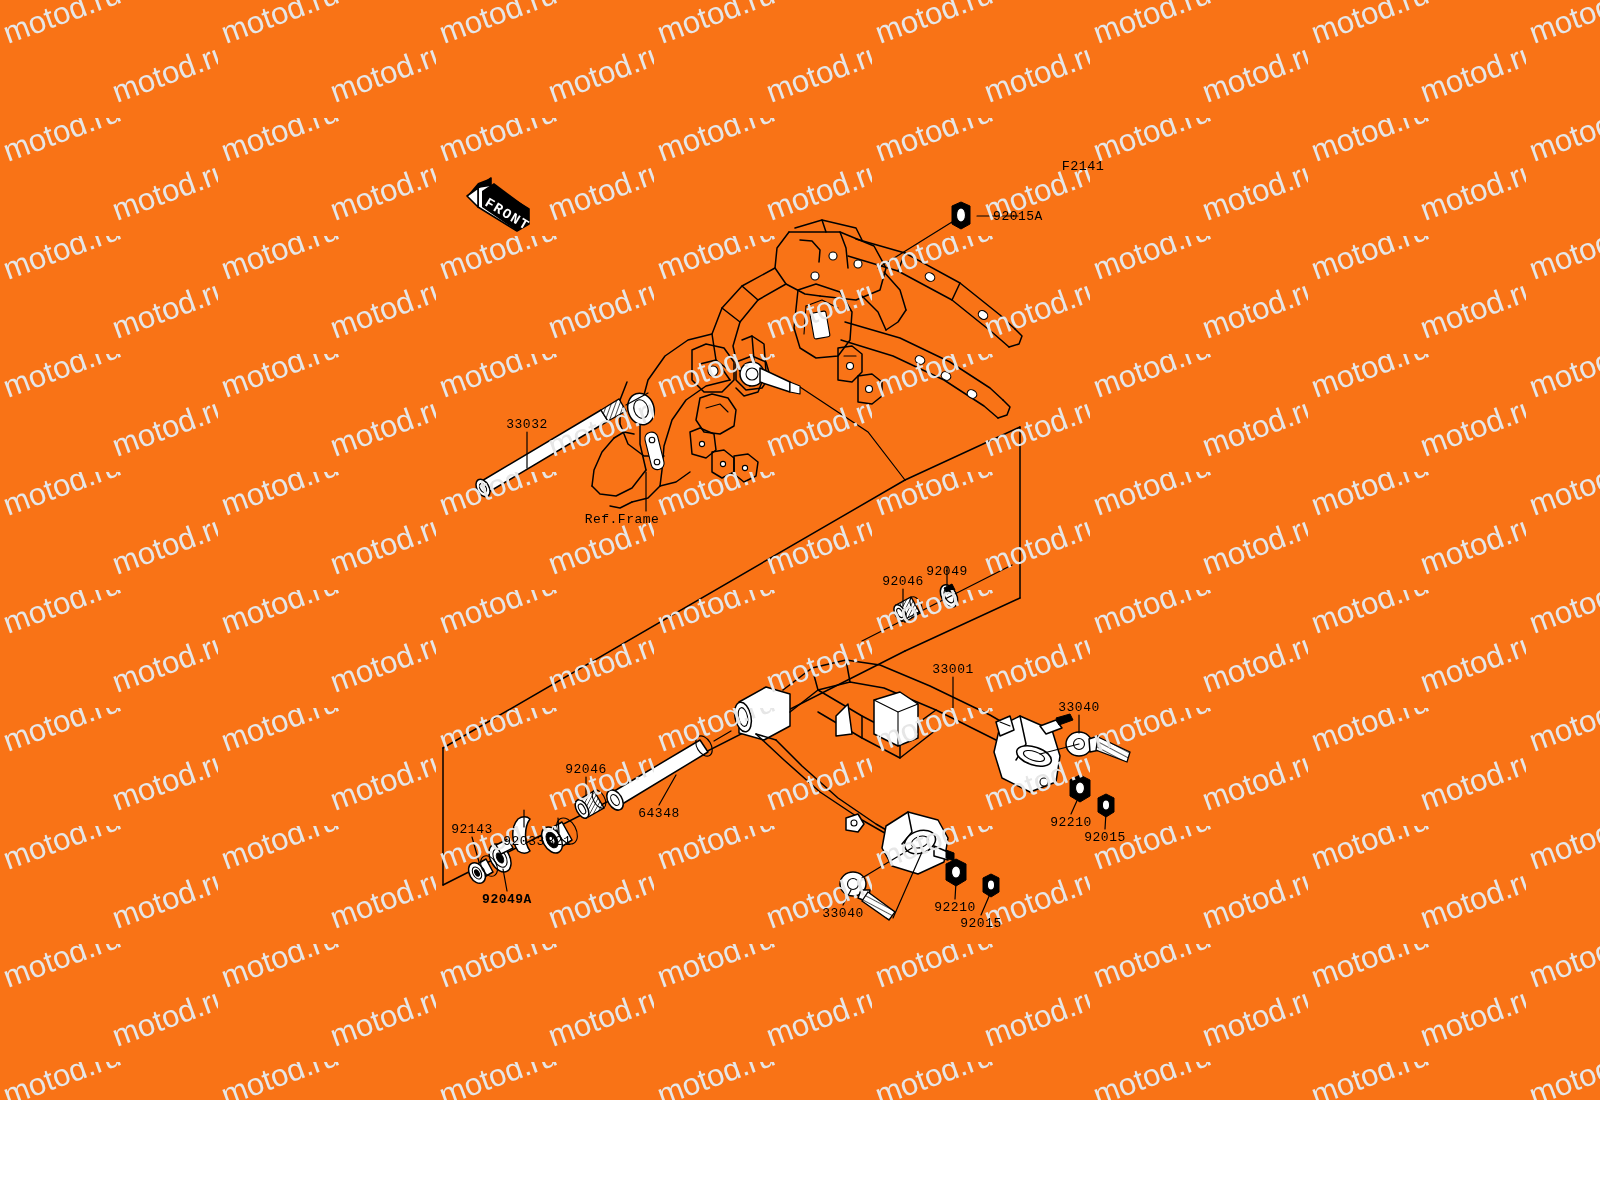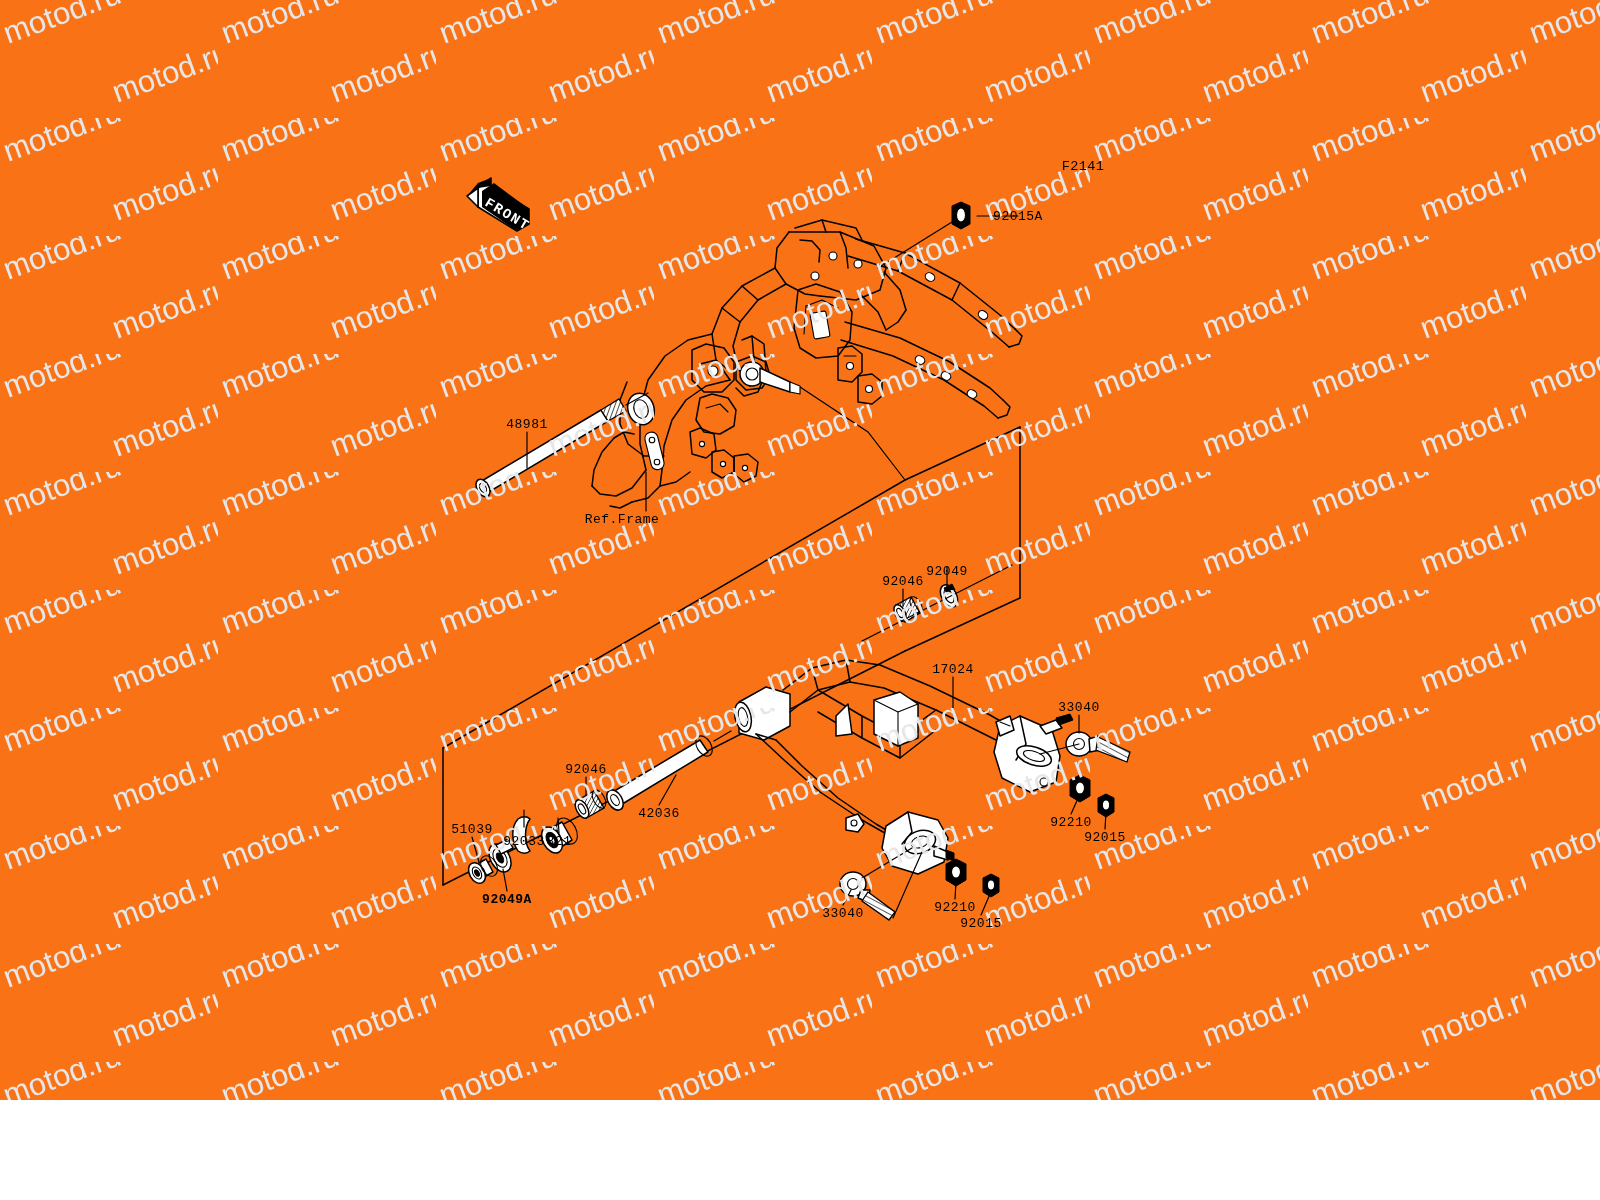--- a/index.html
+++ b/index.html
@@ -410,31 +410,31 @@
 
         <path d="M 21 22 L 33 14 L 68 40 L 68 55 L 56 62 L 21 38 Z" fill="#000000"></path>
 
         <text x="23" y="36" font-family="Liberation Mono, monospace" font-size="14" font-weight="bold" fill="#ffffff" letter-spacing="1.5" transform="rotate(31 23 36)">FRONT</text>
       </svg>
     </div>
 
     <div class="part-label" style="left:622px; top:519px;">Ref.Frame</div>
 
     <div class="part-label" style="left:1018px; top:216px;">92015A</div>
-    <div class="part-label" style="left:527px;  top:424px;">48981</div>
+    <div class="part-label" style="left:527px;  top:424px;">33032</div>
     <div class="part-label" style="left:947px;  top:559px;margin-top:12px;">92049</div>
     <div class="part-label" style="left:903px; top:581px;">92046</div>
-    <div class="part-label" style="left:953px;  top:669px;">17024</div>
+    <div class="part-label" style="left:953px;  top:669px;">33001</div>
     <div class="part-label" style="left:1079px; top:707px;">33040</div>
     <div class="part-label" style="left:1071px; top:822px;">92210</div>
     <div class="part-label" style="left:1105px; top:837px;">92015</div>
     <div class="part-label" style="left:586px; top:769px;">92046</div>
-    <div class="part-label" style="left:659px;  top:813px;">42036</div>
+    <div class="part-label" style="left:659px;  top:813px;">64348</div>
     <div class="part-label" style="left:524px;  top:802px;margin-top:39px;">92033</div>
     <div class="part-label" style="left:559px;  top:841px;">821</div>
-    <div class="part-label" style="left:472px;  top:829px;">51039</div>
+    <div class="part-label" style="left:472px;  top:829px;">92143</div>
     <div class="part-label" style="left:507px;  top:899px;font-weight:bold;">92049A</div>
     <div class="part-label" style="left:843px; top:913px;">33040</div>
     <div class="part-label" style="left:955px; top:907px;">92210</div>
     <div class="part-label" style="left:981px; top:923px;">92015</div>
   </div>
 
 </div>
 
 </body></html>

